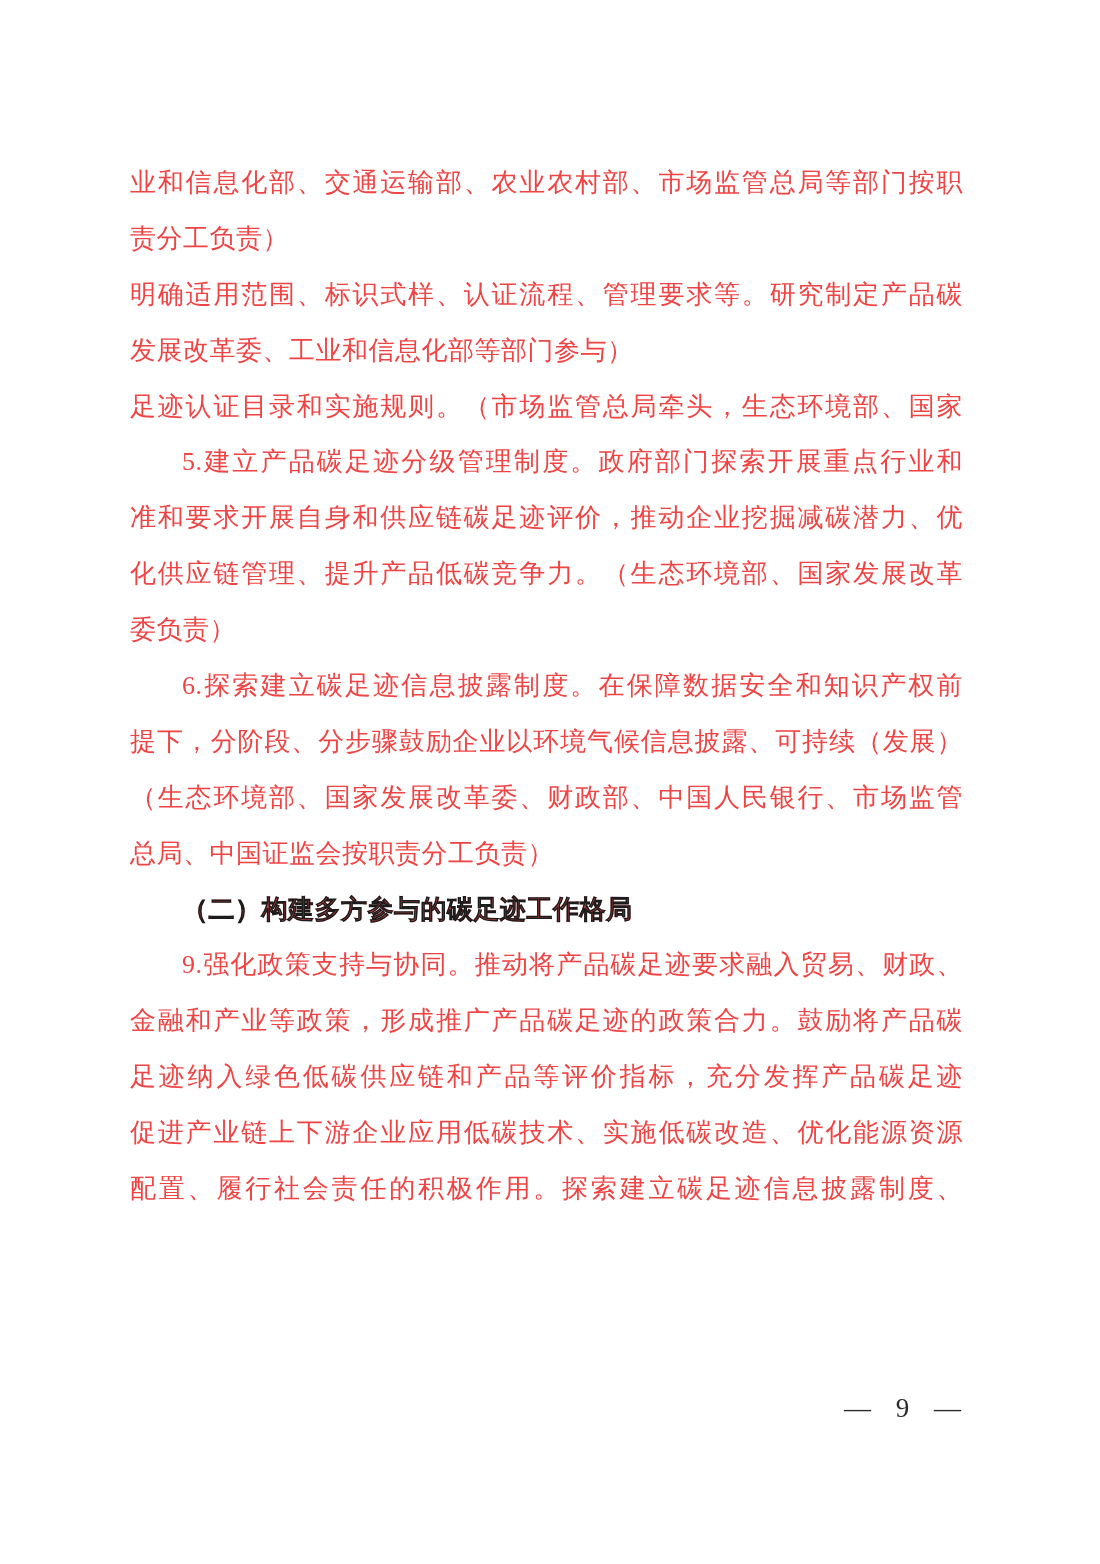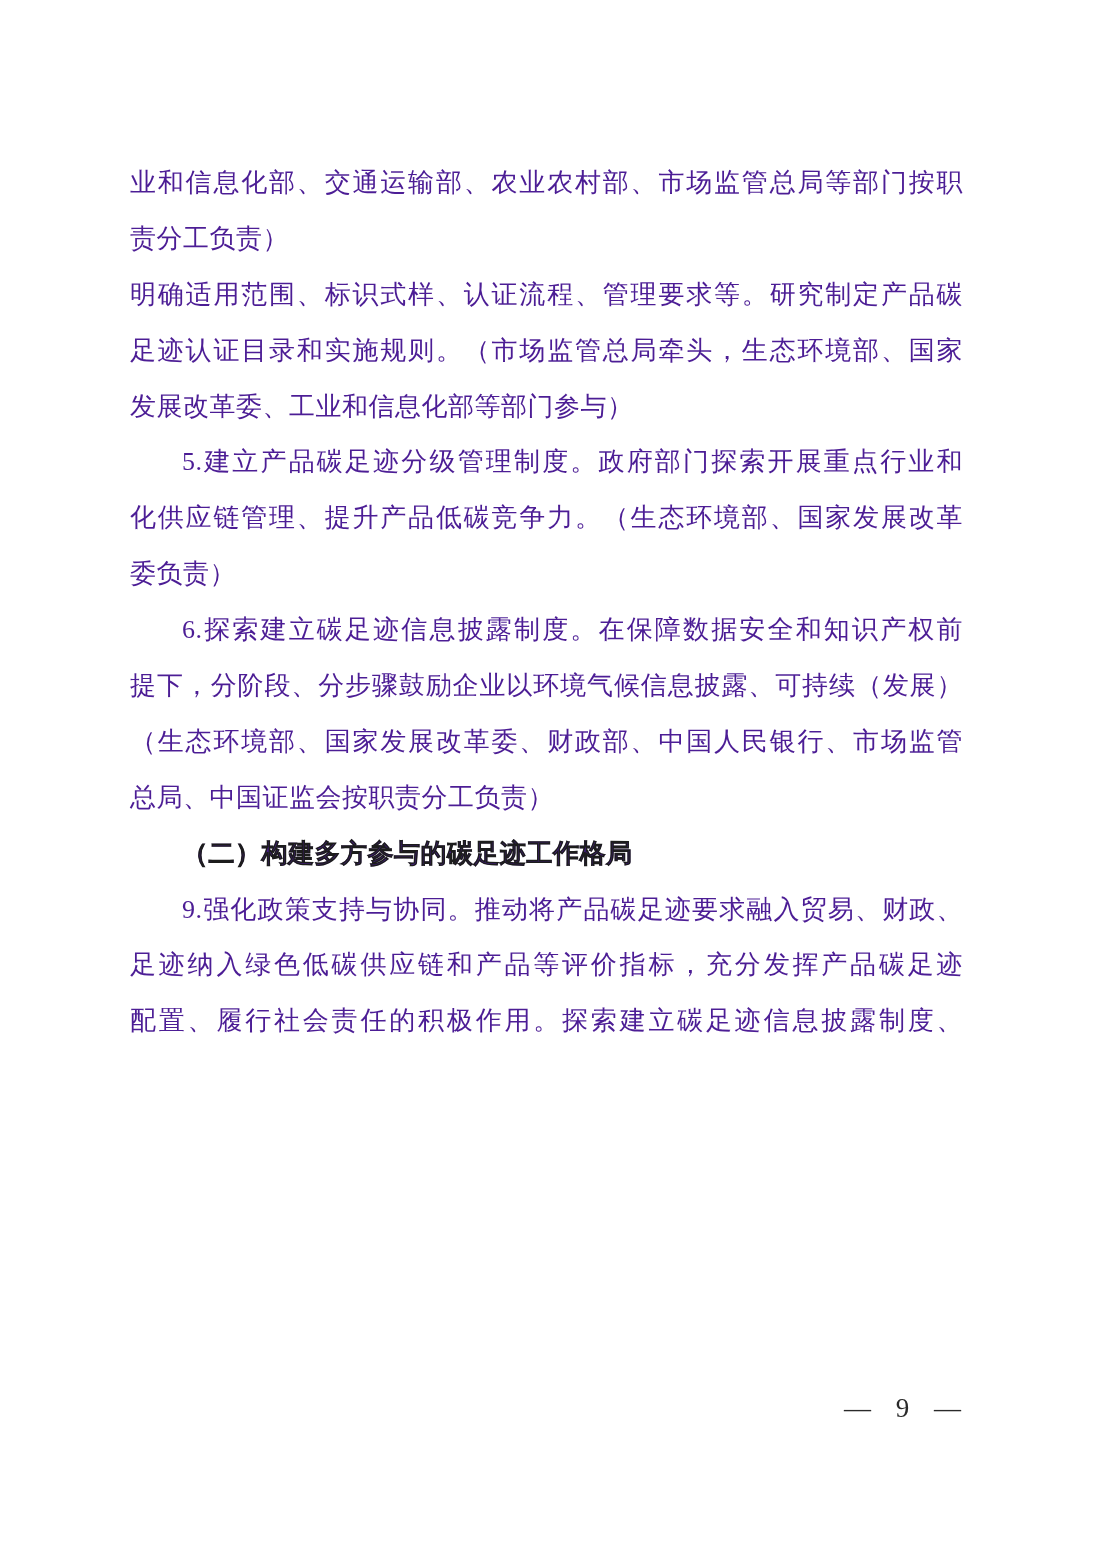--- a/index.html
+++ b/index.html
@@ -18,21 +18,21 @@
   .doc {
     position: absolute;
     left: 130px;
     top: 155px;
     width: 833px;
   }
   .line {
     height: 55.9px;
     line-height: 55.9px;
     font-size: 26px;
-    color: #4c1d95;
+    color: #ef4444;
     letter-spacing: 0.5px;
   }
   .line.fill, .line.fill-indent {
     text-align: justify;
     text-align-last: justify;
     text-justify: inter-character;
   }
   .line.fill-indent, .line.heading {
     text-indent: 2em;
   }
@@ -54,28 +54,31 @@
 </style>
 </head>
 <body>
 
 <div class="page">
   <div class="doc">
 
   <div class="line fill">业和信息化部、交通运输部、农业农村部、市场监管总局等部门按职</div>
       <div class="line end">责分工负责）</div>
       <div class="line fill">明确适用范围、标识式样、认证流程、管理要求等。研究制定产品碳</div>
+      <div class="line end">发展改革委、工业和信息化部等部门参与）</div>
       <div class="line fill">足迹认证目录和实施规则。（市场监管总局牵头，生态环境部、国家</div>
-      <div class="line end">发展改革委、工业和信息化部等部门参与）</div>
       <div class="line fill-indent">5.建立产品碳足迹分级管理制度。政府部门探索开展重点行业和</div>
+      <div class="line fill">准和要求开展自身和供应链碳足迹评价，推动企业挖掘减碳潜力、优</div>
       <div class="line fill">化供应链管理、提升产品低碳竞争力。（生态环境部、国家发展改革</div>
       <div class="line end">委负责）</div>
       <div class="line fill-indent">6.探索建立碳足迹信息披露制度。在保障数据安全和知识产权前</div>
       <div class="line fill">提下，分阶段、分步骤鼓励企业以环境气候信息披露、可持续（发展）</div>
       <div class="line fill">（生态环境部、国家发展改革委、财政部、中国人民银行、市场监管</div>
       <div class="line end">总局、中国证监会按职责分工负责）</div>
       <div class="line heading">（二）构建多方参与的碳足迹工作格局</div>
       <div class="line fill-indent">9.强化政策支持与协同。推动将产品碳足迹要求融入贸易、财政、</div>
+      <div class="line fill">金融和产业等政策，形成推广产品碳足迹的政策合力。鼓励将产品碳</div>
       <div class="line fill">足迹纳入绿色低碳供应链和产品等评价指标，充分发挥产品碳足迹</div>
+      <div class="line fill">促进产业链上下游企业应用低碳技术、实施低碳改造、优化能源资源</div>
       <div class="line fill">配置、履行社会责任的积极作用。探索建立碳足迹信息披露制度、</div>
     </div>
   <div class="footer">— 9 —</div>
 </div>
 
 </body></html>

